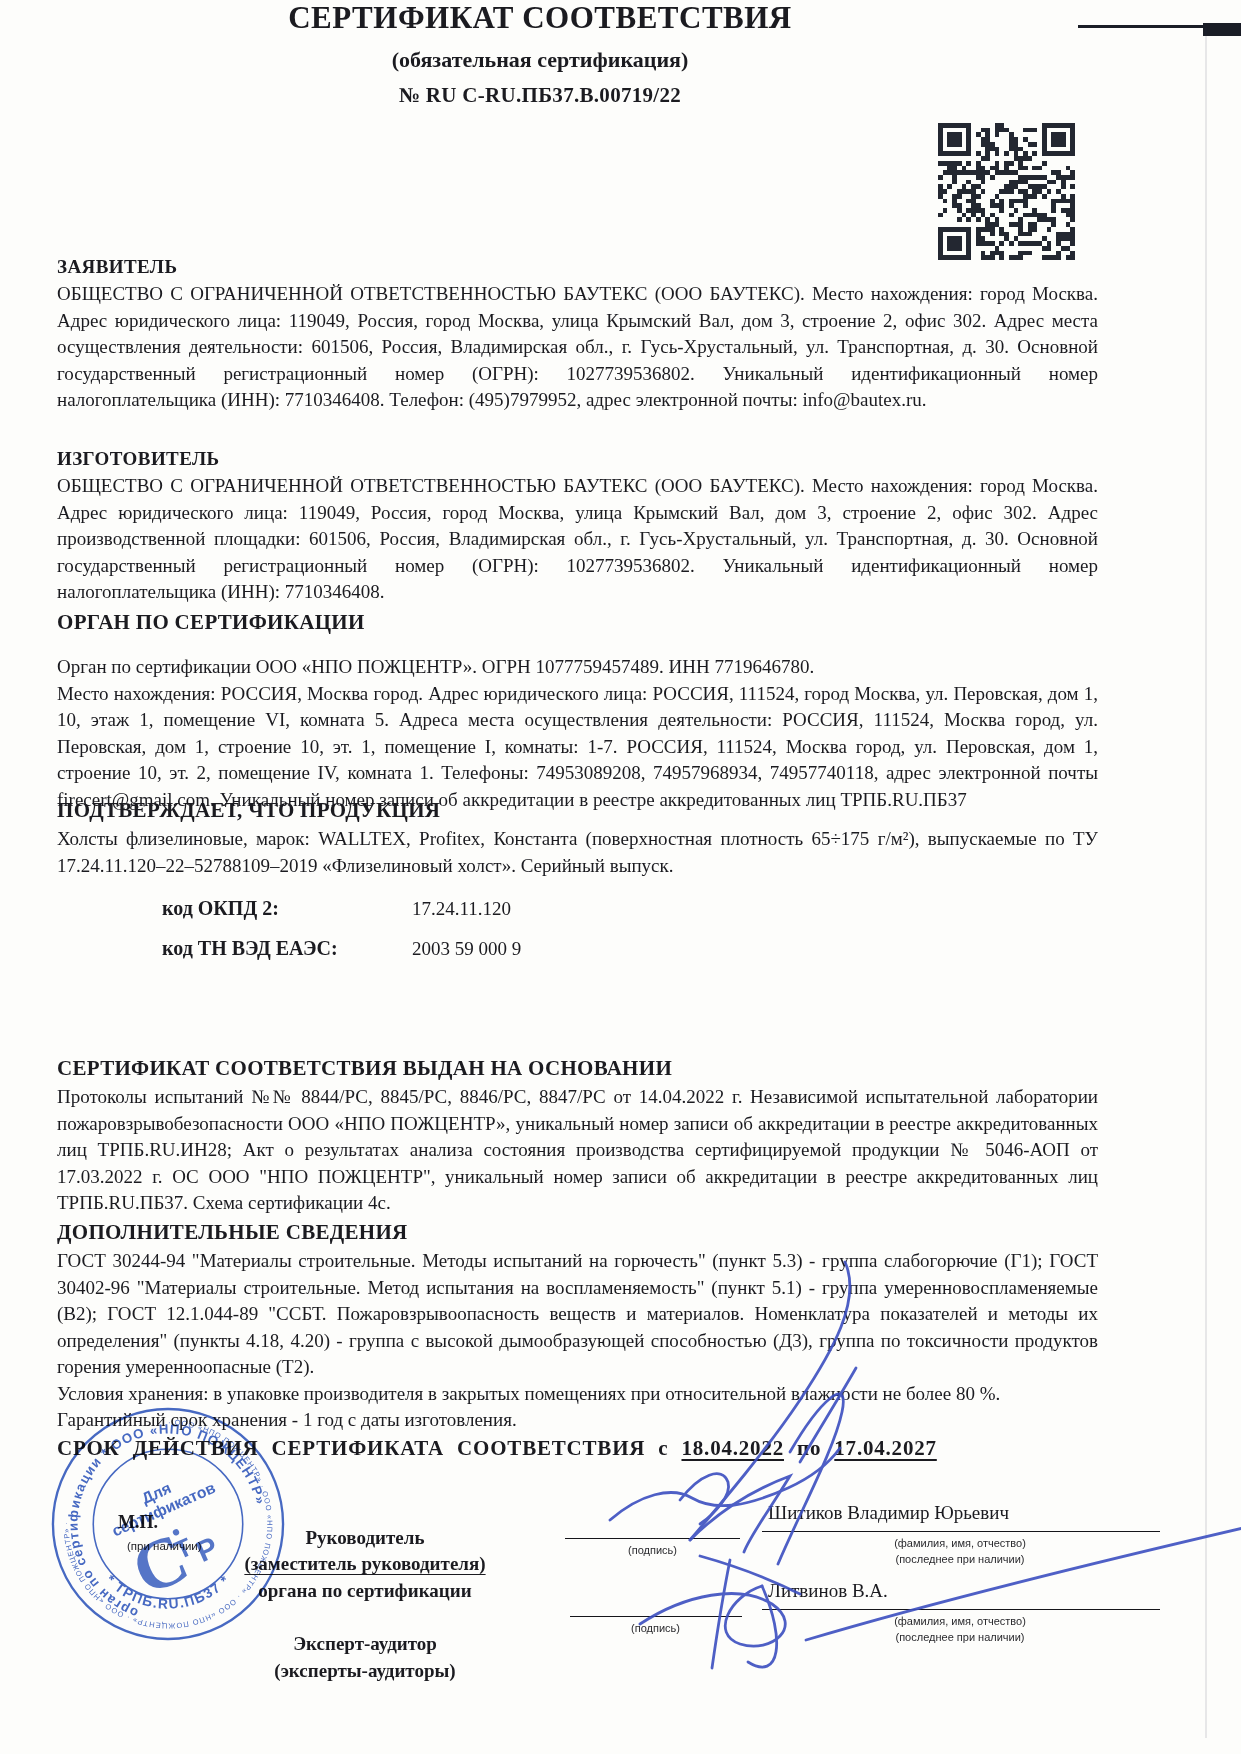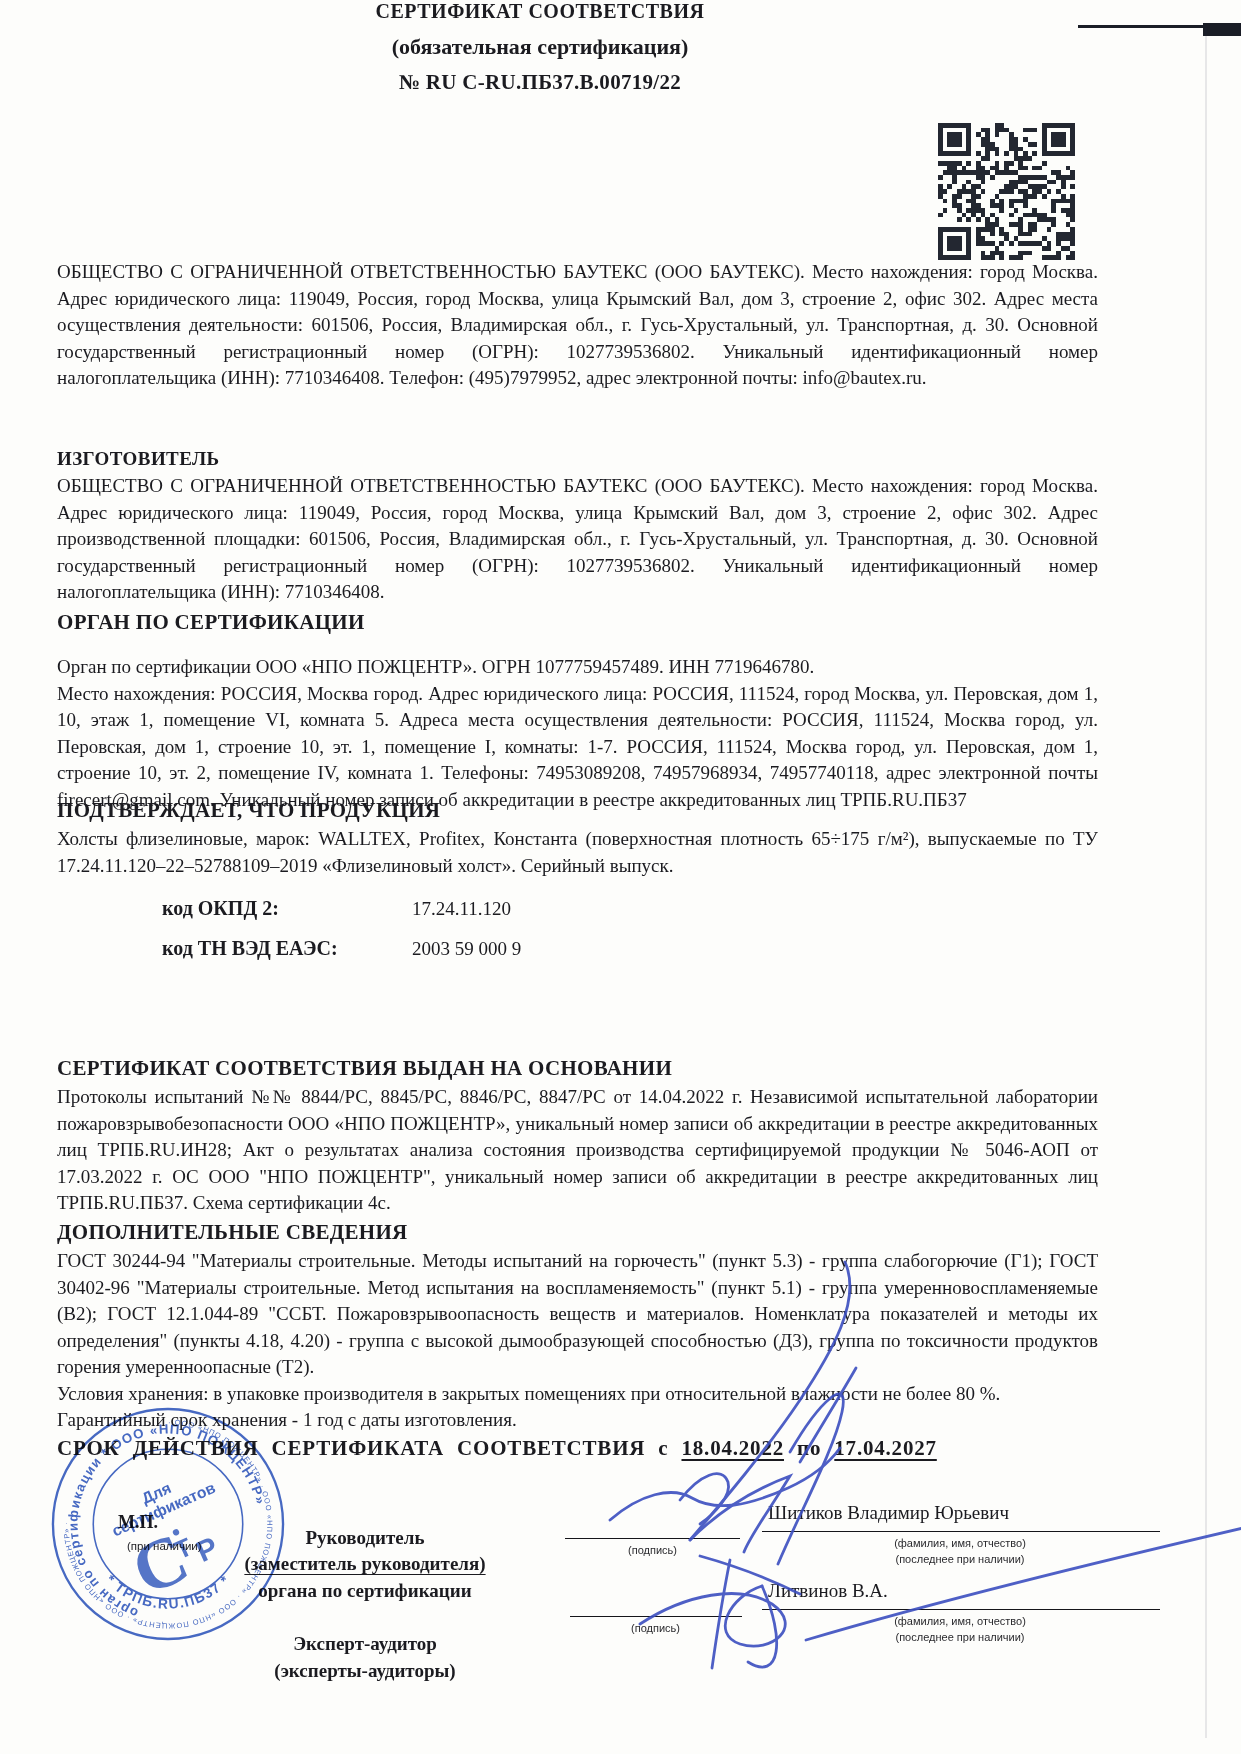--- a/index.html
+++ b/index.html
@@ -3,21 +3,21 @@
 <meta charset="utf-8">
 <style>
   html,body{margin:0;padding:0;background:#e8e8e8;}
   .page{
     position:relative;width:1241px;height:1754px;margin:0 auto;
     background:#fdfdfb;overflow:hidden;
     font-family:"Liberation Serif","DejaVu Serif",serif;color:#1b1b20;
   }
   .abs{position:absolute;}
   .title-wrap{left:0;top:104;width:1080px;text-align:center;}
-  .title{font-size:20px;font-weight:bold;letter-spacing:.5px;}
+  .title{font-size:31px;font-weight:bold;letter-spacing:.5px;}
   .subtitle{font-size:22px;font-weight:bold;margin-top:11px;}
   .cert-no{font-size:21px;font-weight:bold;margin-top:10px;letter-spacing:.3px;}
   .sec{left:57px;width:1041px;}
   .h-small{font-size:19px;font-weight:bold;letter-spacing:.4px;}
   .h-big{font-size:21px;font-weight:bold;letter-spacing:.3px;}
   .para{font-size:19px;line-height:26.5px;text-align:justify;margin-top:3px;}
   .line{font-size:19px;line-height:26.5px;margin-top:19px;}
   .codes{margin-top:18px;margin-left:105px;font-size:20px;}
   .code-row{margin-bottom:17px;}
   .code-label{display:inline-block;width:250px;font-weight:bold;}
@@ -449,20 +449,21 @@
         </g>
       </svg></div>
 
   <div class="abs title-wrap">
     <div class="title">СЕРТИФИКАТ СООТВЕТСТВИЯ</div>
     <div class="subtitle">(обязательная сертификация)</div>
     <div class="cert-no">№ RU C-RU.ПБ37.В.00719/22</div>
   </div>
 
   <div class="abs sec" style="top:256px;">
+    <div class="h-small">ЗАЯВИТЕЛЬ</div>
     <div class="para">ОБЩЕСТВО С ОГРАНИЧЕННОЙ ОТВЕТСТВЕННОСТЬЮ БАУТЕКС (ООО БАУТЕКС). Место нахождения: город Москва. Адрес юридического лица: 119049, Россия, город Москва, улица Крымский Вал, дом 3, строение 2, офис 302. Адрес места осуществления деятельности: 601506, Россия, Владимирская обл., г. Гусь-Хрустальный, ул. Транспортная, д. 30. Основной государственный регистрационный номер (ОГРН): 1027739536802. Уникальный идентификационный номер налогоплательщика (ИНН): 7710346408. Телефон: (495)7979952, адрес электронной почты: info@bautex.ru.</div>
   </div>
 
   <div class="abs sec" style="top:448px;">
     <div class="h-small">ИЗГОТОВИТЕЛЬ</div>
     <div class="para">ОБЩЕСТВО С ОГРАНИЧЕННОЙ ОТВЕТСТВЕННОСТЬЮ БАУТЕКС (ООО БАУТЕКС). Место нахождения: город Москва. Адрес юридического лица: 119049, Россия, город Москва, улица Крымский Вал, дом 3, строение 2, офис 302. Адрес производственной площадки: 601506, Россия, Владимирская обл., г. Гусь-Хрустальный, ул. Транспортная, д. 30. Основной государственный регистрационный номер (ОГРН): 1027739536802. Уникальный идентификационный номер налогоплательщика (ИНН): 7710346408.</div>
   </div>
 
   <div class="abs sec" style="top:610px;">
     <div class="h-big">ОРГАН ПО СЕРТИФИКАЦИИ</div>

